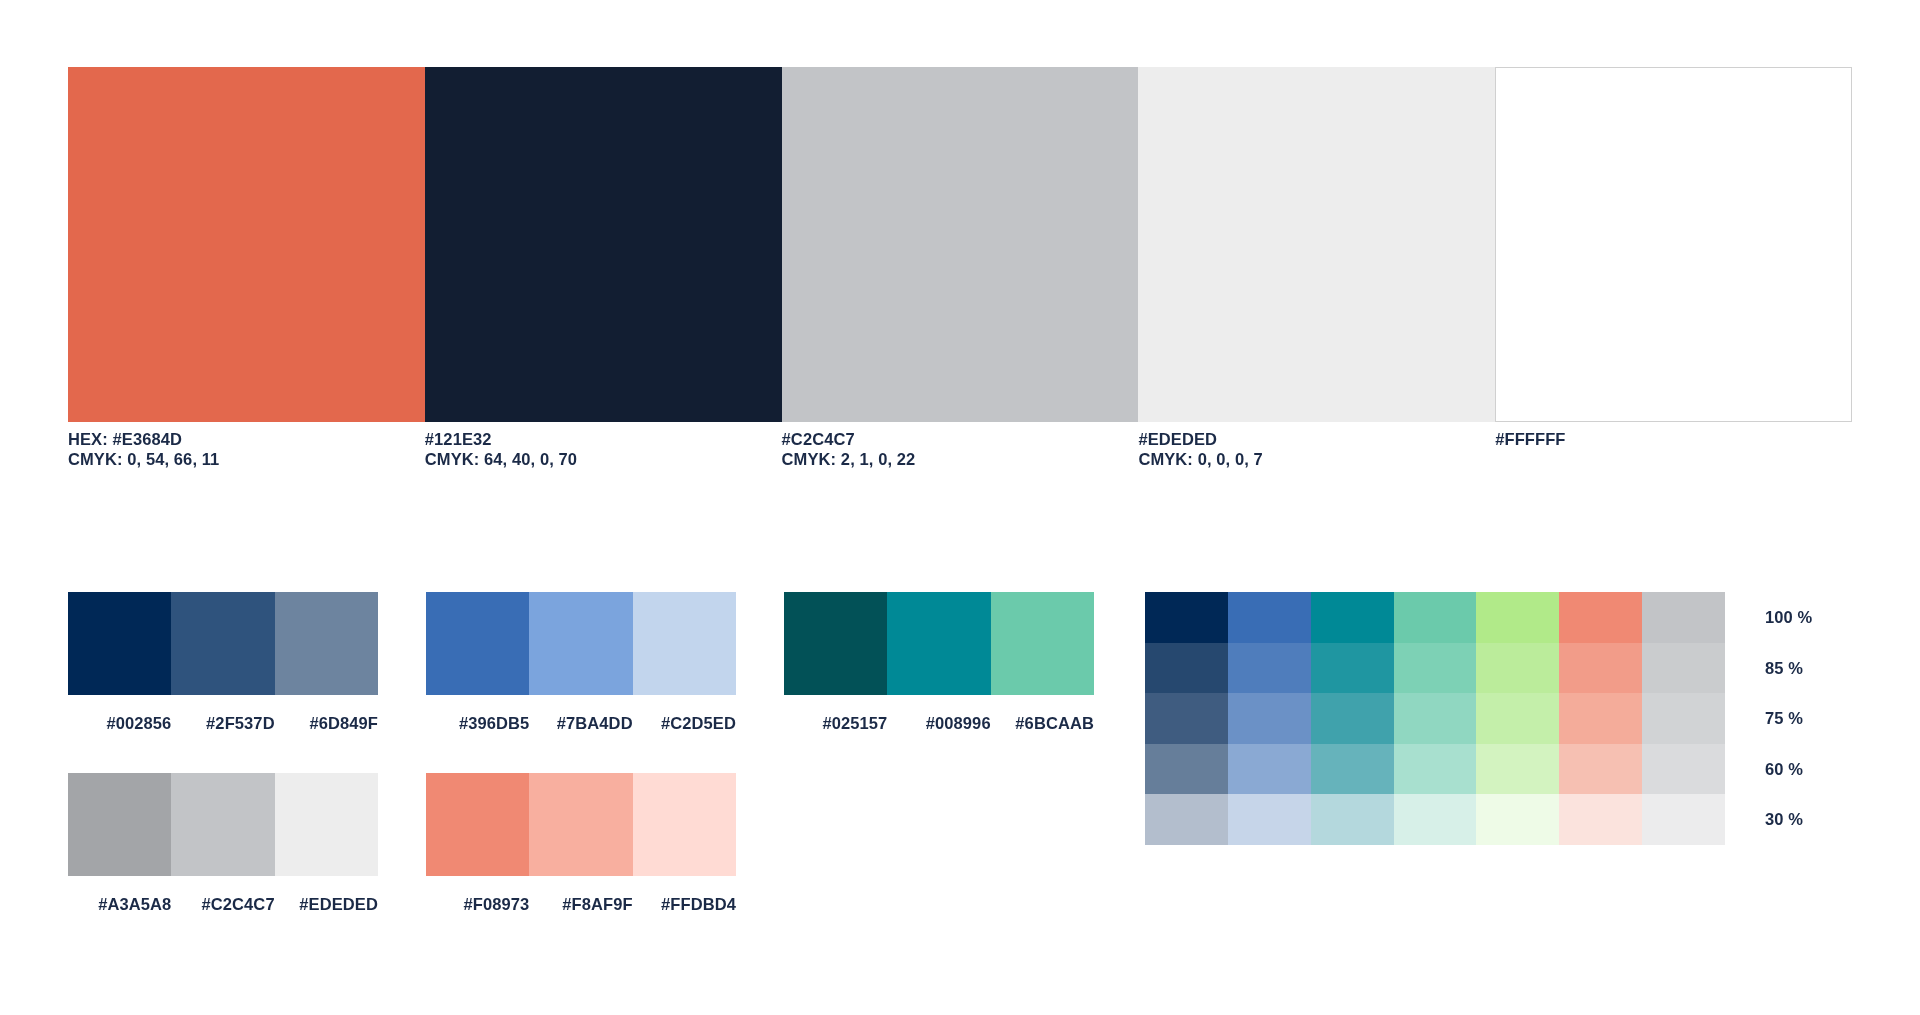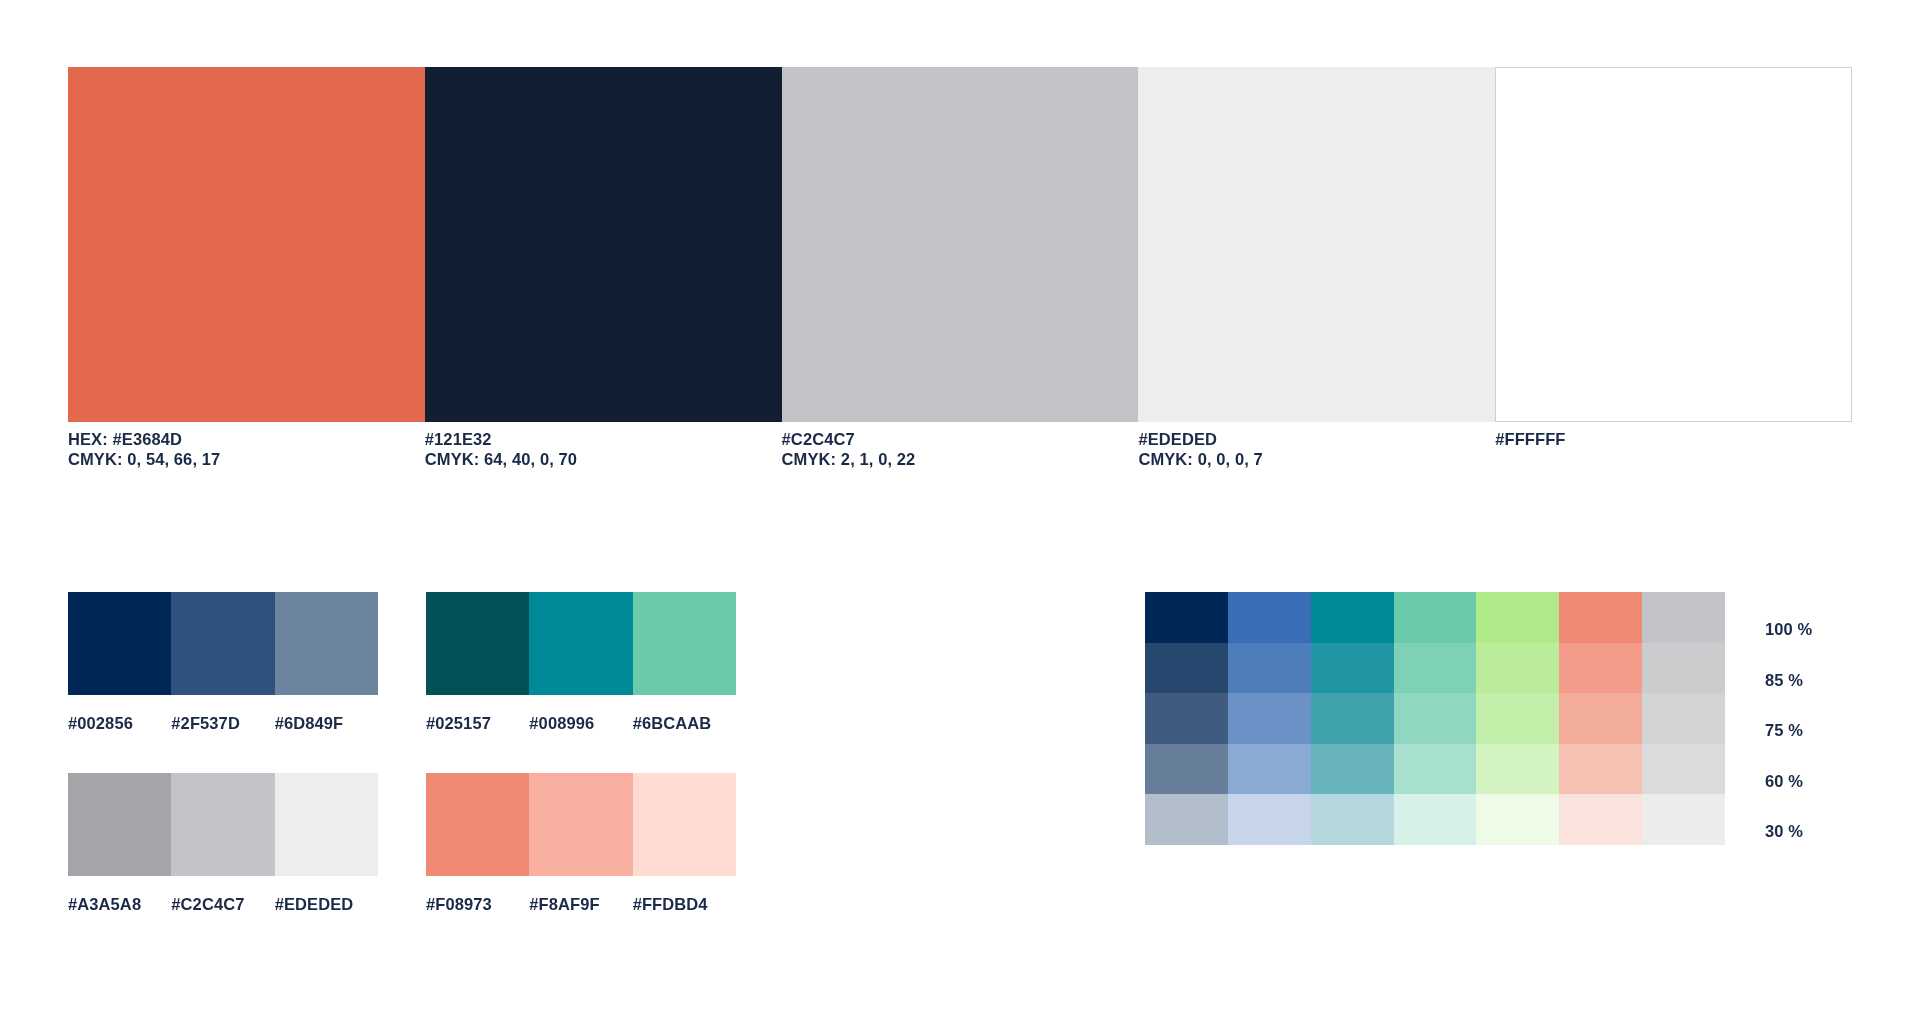--- a/index.html
+++ b/index.html
@@ -51,20 +51,21 @@
   .groups {
     position: absolute;
     left: 68px;
     top: 592px;
     width: 1020px;
   }
   .group-row {
     display: flex;
     gap: 48px;
     margin-bottom: 40px;
+    text-align: right;
   }
   .group {
     width: 310px;
   }
   .group-chips {
     display: flex;
     width: 310px;
     height: 103px;
   }
   .group-chips span {
@@ -111,34 +112,33 @@
   .tint-pct {
     position: absolute;
     left: 620px;
     top: 50%;
     transform: translateY(-50%);
     font-size: 16.5px;
     font-weight: 700;
     color: #1b2a47;
     letter-spacing: 0.1px;
     white-space: nowrap;
-    margin-top: 12px;
   }
 </style>
 </head>
 <body>
 
 <div class="page">
 
   <div class="primary-row" id="primary-row">
       <div class="primary-cell">
         <div class="primary-chip" style="background: rgb(227, 104, 77);"></div>
         <div class="primary-meta">
           <div>HEX: #E3684D</div>
-          <div>CMYK: 0, 54, 66, 17</div>
+          <div>CMYK: 0, 54, 66, 11</div>
         </div>
       </div>
       <div class="primary-cell">
         <div class="primary-chip" style="background: rgb(18, 30, 50);"></div>
         <div class="primary-meta">
           <div>#121E32</div>
           <div>CMYK: 64, 40, 0, 70</div>
         </div>
       </div>
       <div class="primary-cell">
@@ -168,20 +168,32 @@
         <div class="group">
           <div class="group-chips">
             <span style="background: rgb(0, 40, 86);"></span>
             <span style="background: rgb(47, 83, 125);"></span>
             <span style="background: rgb(109, 132, 159);"></span>
           </div>
           <div class="group-labels">
             <span>#002856</span>
             <span>#2F537D</span>
             <span>#6D849F</span>
+          </div>
+        </div>
+        <div class="group">
+          <div class="group-chips">
+            <span style="background: rgb(57, 109, 181);"></span>
+            <span style="background: rgb(123, 164, 221);"></span>
+            <span style="background: rgb(194, 213, 237);"></span>
+          </div>
+          <div class="group-labels">
+            <span>#396DB5</span>
+            <span>#7BA4DD</span>
+            <span>#C2D5ED</span>
           </div>
         </div>
         <div class="group">
           <div class="group-chips">
             <span style="background: rgb(2, 81, 87);"></span>
             <span style="background: rgb(0, 137, 150);"></span>
             <span style="background: rgb(107, 202, 171);"></span>
           </div>
           <div class="group-labels">
             <span>#025157</span>

